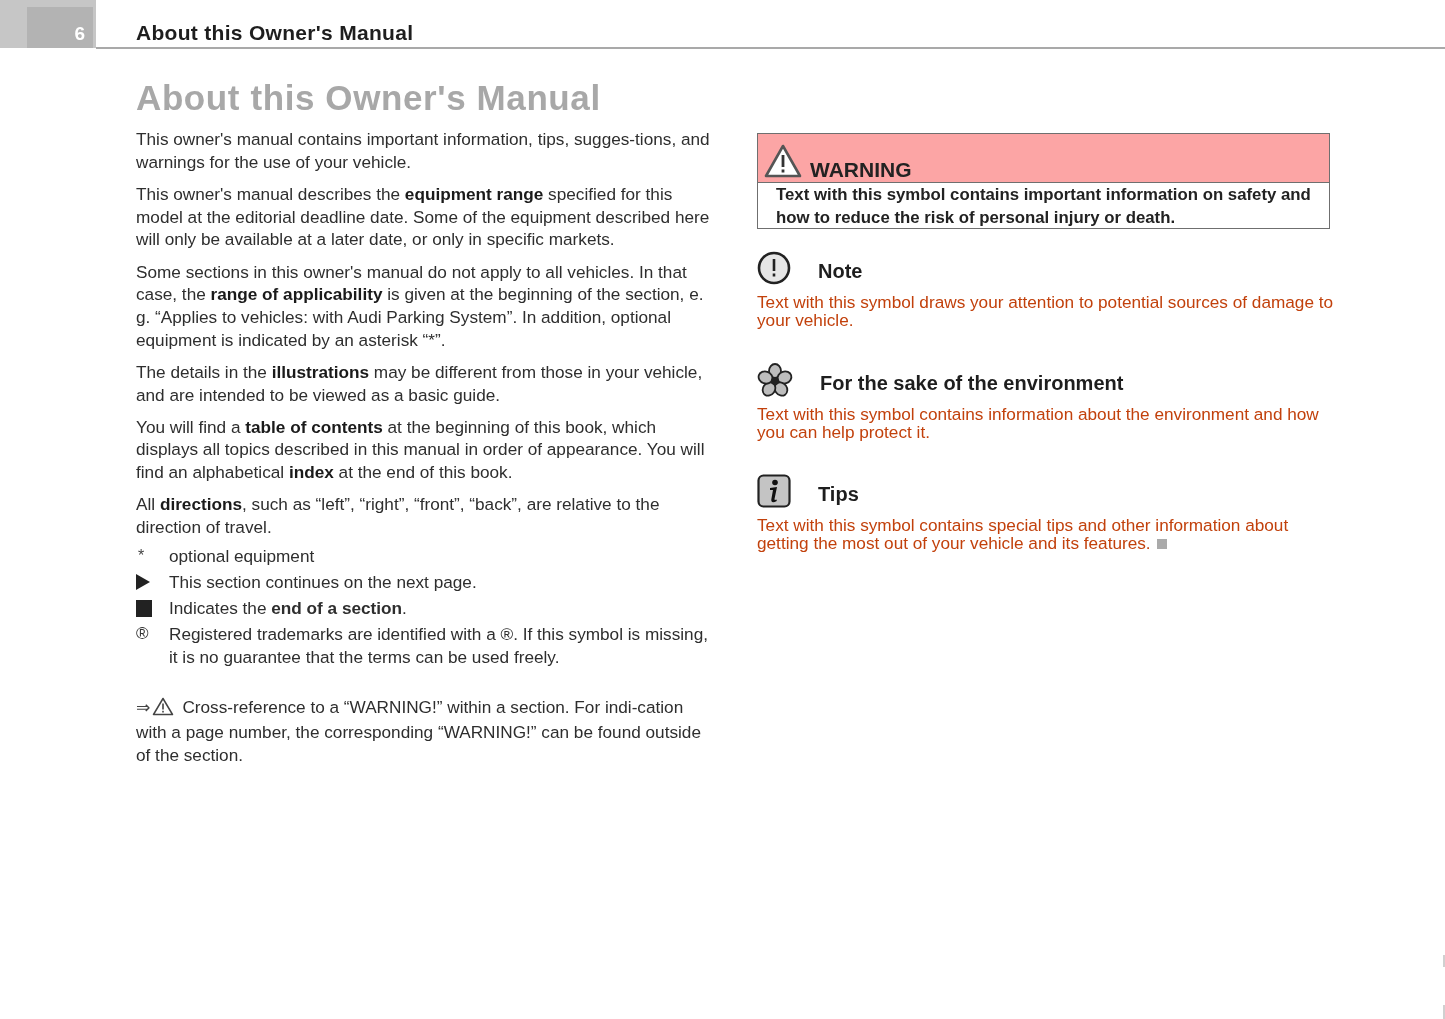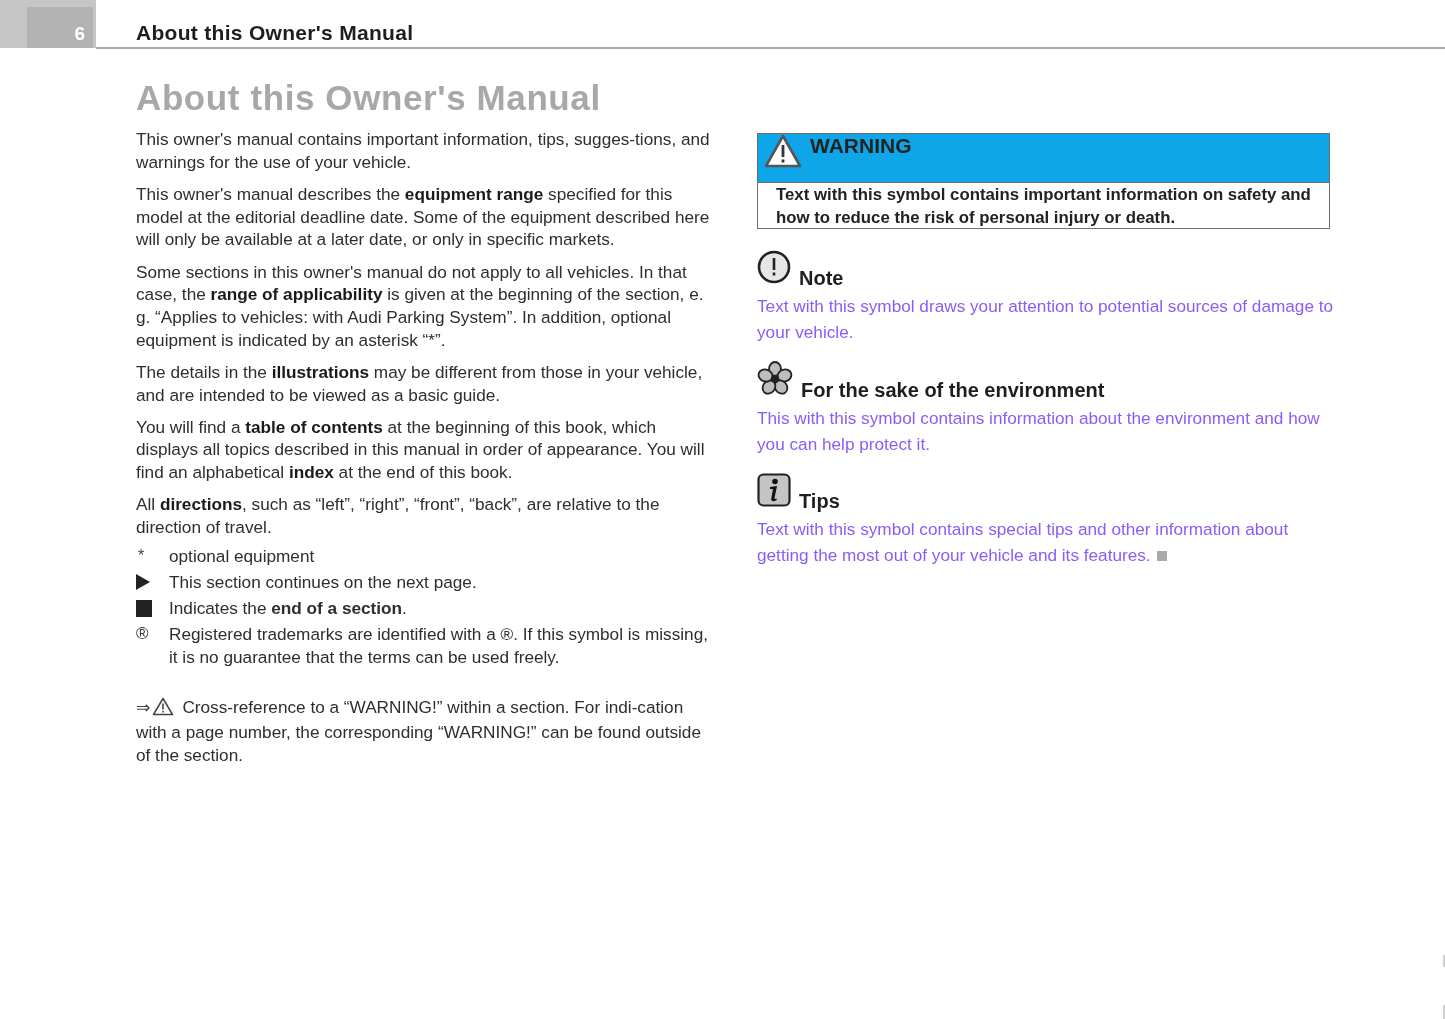--- a/index.html
+++ b/index.html
@@ -48,31 +48,31 @@
   .sym-reg { font-size: 17px; color: #333; }
   .xref-line { margin-top: 27px; }
   .xref-arrow { color: #444; }
   .tri-icon-inline { display: inline-block; vertical-align: -3px; margin: 0 8px 0 2px; }
   
   .warning-box {
     position: absolute; left: 757px; top: 133px; width: 573px; height: 96px;
     border: 1.5px solid #6f6f6f; box-sizing: border-box;
   }
   .warning-head {
-    height: 48px; background: #0ea5e9; border-bottom: 1.5px solid #6f6f6f;
-    display: flex; align-items: flex-start; padding-left: 6px;
+    height: 48px; background: #fca5a5; border-bottom: 1.5px solid #6f6f6f;
+    display: flex; align-items: flex-end; padding-left: 6px;
   }
   .warning-title { font-size: 21px; font-weight: bold; color: #222; margin-left: 8px; }
   .warning-body {
     padding: 1px 6px; font-size: 16.8px; line-height: 22.5px; font-weight: bold; color: #222; margin-left: 12px;
   }
   .notice { position: absolute; left: 757px; width: 580px; }
-  .notice-head { display: flex; align-items: flex-end; height: 36px; }
+  .notice-head { display: flex; align-items: center; height: 36px; gap: 19px; }
   .notice-title { font-size: 20px; font-weight: bold; color: #1e1e1e; margin-left: 8px; margin-bottom: -2px; }
-  .notice-body { font-size: 17.2px; line-height: 26px; color: #8b5cf6; margin-top: 5px; }
+  .notice-body { font-size: 17.2px; line-height: 18px; color: #c2410c; margin-top: 5px; }
   .end-mark-gray { display: inline-block; width: 10px; height: 10px; background: #aaaaaa; margin-left: 6px; vertical-align: 0; }
   .edge-mark { position: absolute; right: 0; width: 2px; background: #d0d0d0; }
 </style>
 </head>
 <body>
 
 <div class="page-tab">
   <div class="page-tab-inner">
     <span class="page-number">6</span>
   </div>
@@ -161,21 +161,21 @@
           <ellipse cx="27.5" cy="15.5" rx="6" ry="7" transform="rotate(72 27.5 15.5)"></ellipse>
           <ellipse cx="24" cy="27" rx="6" ry="7" transform="rotate(144 24 27)"></ellipse>
           <ellipse cx="12" cy="27" rx="6" ry="7" transform="rotate(216 12 27)"></ellipse>
           <ellipse cx="8.5" cy="15.5" rx="6" ry="7" transform="rotate(288 8.5 15.5)"></ellipse>
         </g>
         <circle cx="18" cy="19" r="4" fill="#222"></circle>
       </svg>
     </span>
     <span class="notice-title">For the sake of the environment</span>
   </div>
-  <div class="notice-body">This with this symbol contains information about the environment and how you can help protect it.</div>
+  <div class="notice-body">Text with this symbol contains information about the environment and how you can help protect it.</div>
 </div>
 
 <div class="notice" style="top:475px">
   <div class="notice-head">
     <span>
       <svg width="34" height="34" viewBox="0 0 34 34">
           <rect x="1.5" y="1.5" width="31" height="31" rx="5" fill="#c4c4c4" stroke="#222" stroke-width="2.2"></rect>
           <circle cx="18" cy="8.5" r="2.8" fill="#111"></circle>
           <path d="M13 14 L20 13 L17.5 25 Q17.3 26.6 19.5 25.5 L19.8 27 Q14 30 14.3 25.5 L16 16 L13 16 Z" fill="#111"></path>
         </svg>

